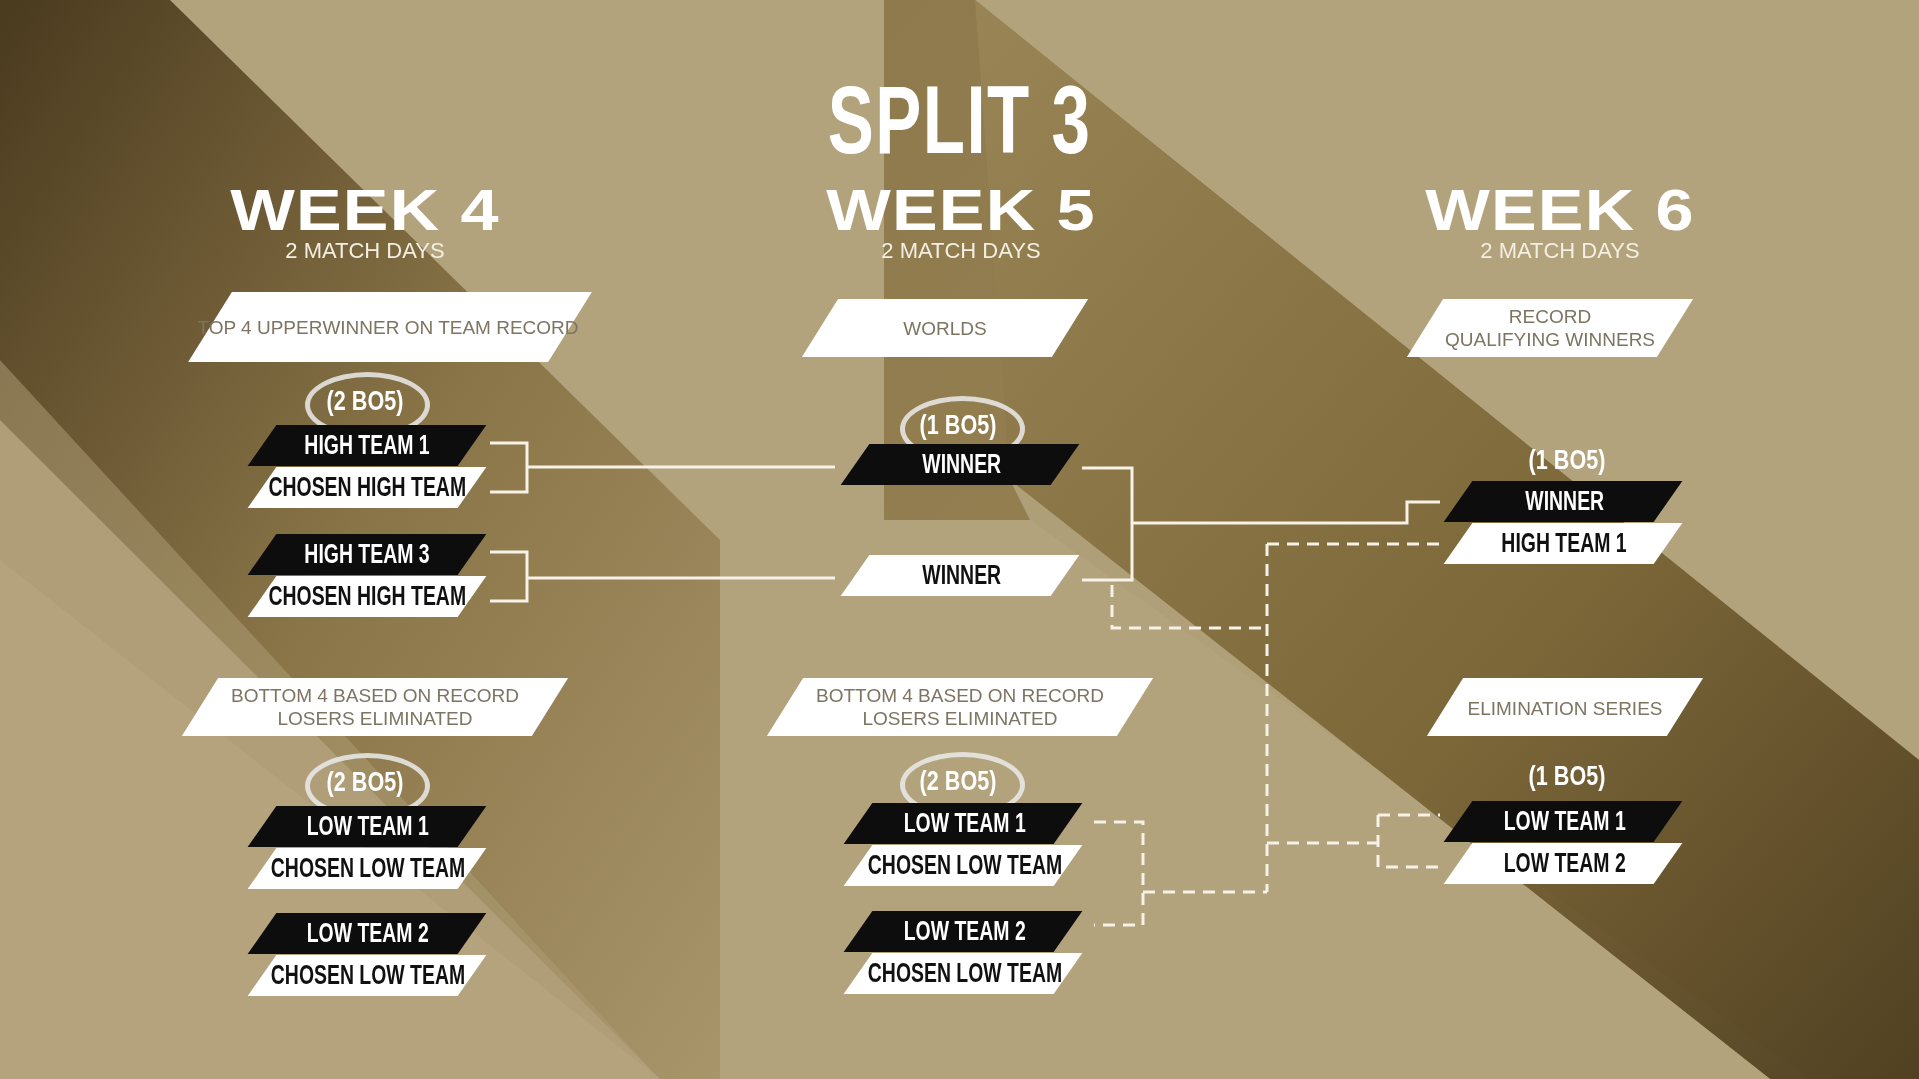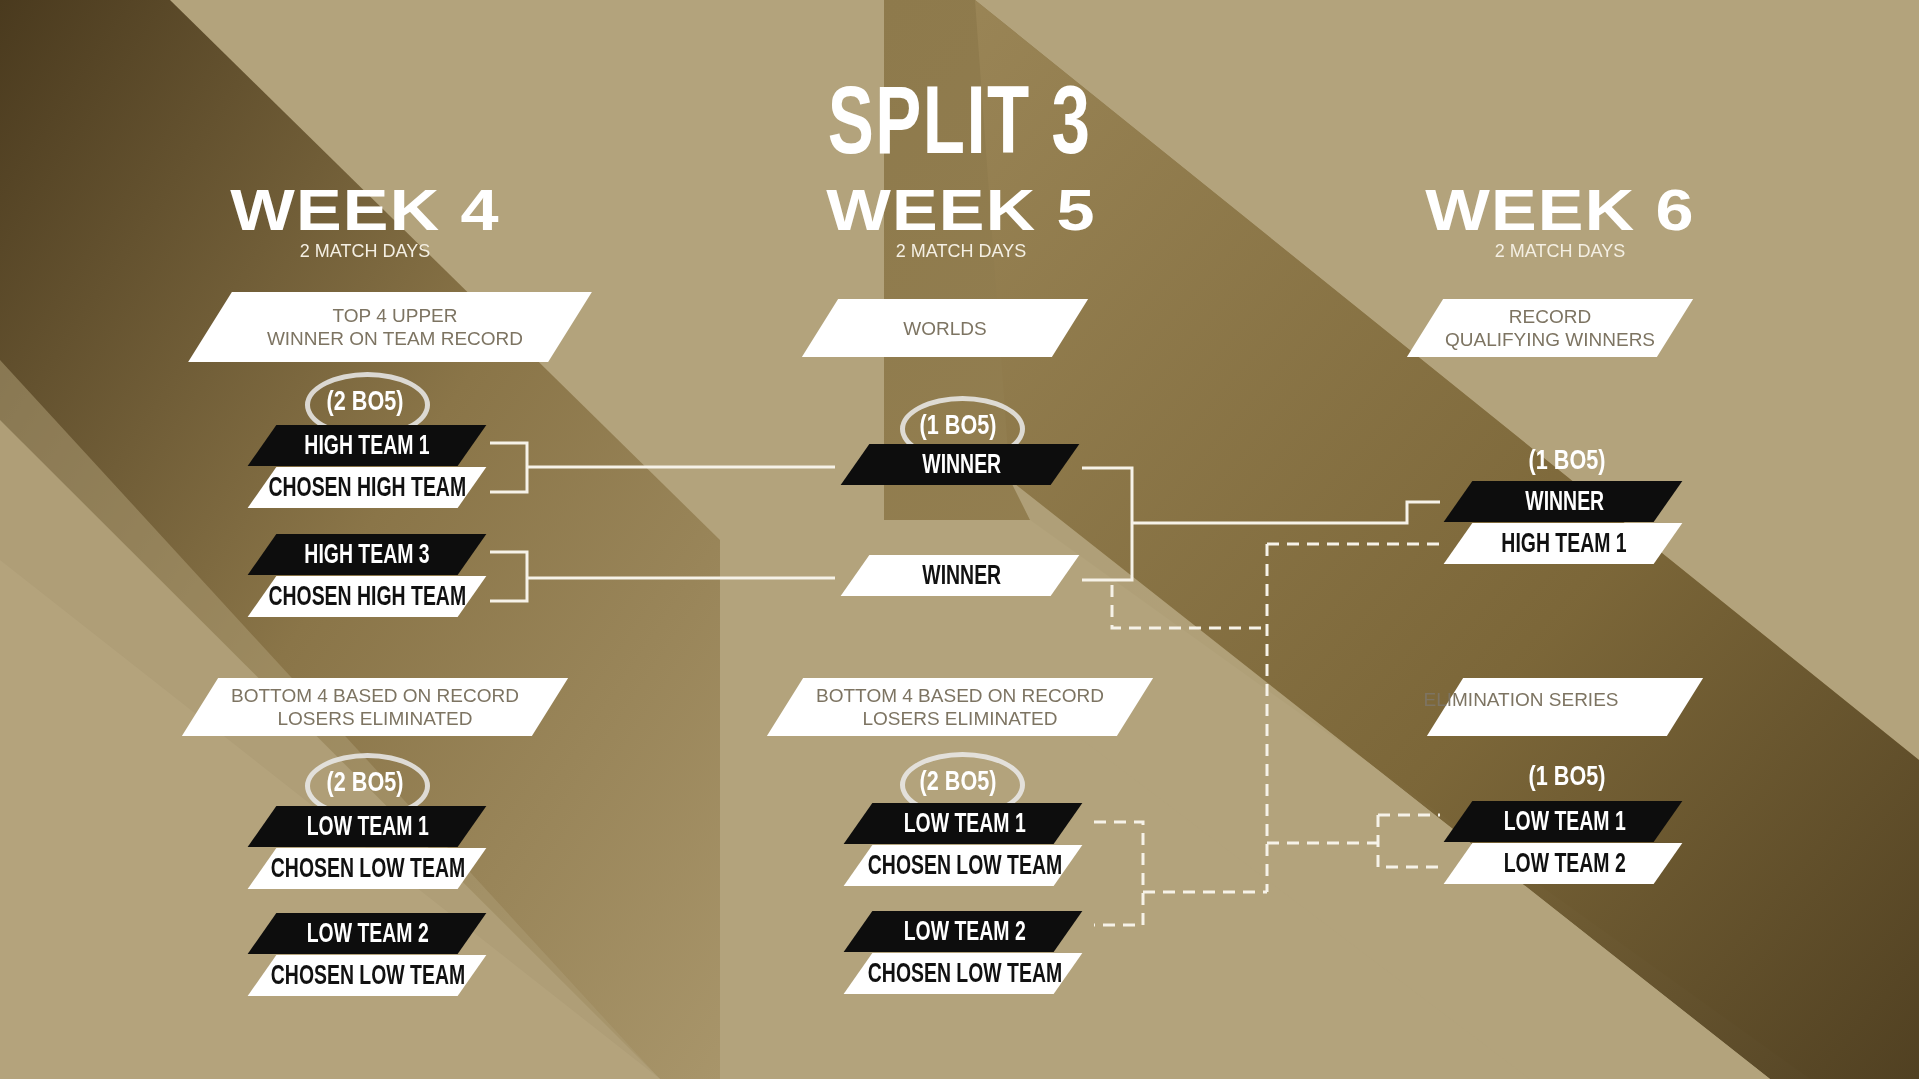--- a/index.html
+++ b/index.html
@@ -1,21 +1,21 @@
 <!DOCTYPE html>
 <html><head>
 <meta charset="utf-8">
 <style>
   html,body{margin:0;padding:0;}
   body{width:1919px;height:1079px;position:relative;overflow:hidden;background:#b3a37c;font-family:"Liberation Sans",sans-serif;}
   .bg{position:absolute;inset:0;}
   .title{position:absolute;left:0;width:1919px;text-align:center;color:#fff;font-family:"Liberation Sans",sans-serif;font-weight:700;}
   .split{top:72px;font-size:96px;letter-spacing:2px;transform:scaleX(0.72);line-height:96px;}
   .week{position:absolute;width:400px;text-align:center;color:#fff;font-weight:900;font-size:58px;line-height:60px;letter-spacing:1px;transform:scaleX(1.18);}
-  .days{position:absolute;width:400px;text-align:center;color:#f4efe3;font-size:18px;line-height:26px;}
+  .days{position:absolute;width:400px;text-align:center;color:#f4efe3;font-size:22px;line-height:26px;}
   .label-box{position:absolute;background:#fff;transform:skewX(-32deg);}
   .label-text{position:absolute;text-align:center;color:#7d7462;font-size:19px;line-height:23px;display:flex;align-items:center;justify-content:center;}
   .bar{position:absolute;transform:skewX(-35deg);}
   .bar.dark{background:#0d0d0d;}
   .bar.light{background:#fff;}
   .bar-text{position:absolute;text-align:center;font-family:"Liberation Sans",sans-serif;font-weight:700;font-size:27px;display:flex;align-items:center;justify-content:center;transform-origin:center;}
   .bar-text span{display:inline-block;transform:scaleX(0.72);white-space:nowrap;}
   .bar-text.on-dark{color:#fff;}
   .bar-text.on-light{color:#111;}
   .bo{position:absolute;width:140px;text-align:center;color:#fff;font-weight:700;font-size:27px;line-height:30px;}
@@ -85,21 +85,21 @@
 <div class="week" style="left:165px;top:180px;">WEEK 4</div>
 <div class="days" style="left:165px;top:238px;">2 MATCH DAYS</div>
 
 <div class="week" style="left:761px;top:180px;">WEEK 5</div>
 <div class="days" style="left:761px;top:238px;">2 MATCH DAYS</div>
 
 <div class="week" style="left:1360px;top:180px;">WEEK 6</div>
 <div class="days" style="left:1360px;top:238px;">2 MATCH DAYS</div>
 
 <div class="label-box" style="left:210px;top:292px;width:360px;height:70px;"></div>
-<div class="label-text" style="left:195px;top:292px;width:400px;height:70px;flex-direction:column;">
+<div class="label-text" style="left:188px;top:292px;width:400px;height:70px;flex-direction:row;">
   <div>TOP 4 UPPER</div>
   <div>WINNER ON TEAM RECORD</div>
 </div>
 <div class="ring" style="left:305px;top:372px;width:115px;height:56px;"></div>
 <div class="bo" style="left:295px;top:386px;"><span>(2 BO5)</span></div>
 
 <div class="bar dark" style="left:262px;top:425px;width:210px;height:41px;"></div>
 <div class="bar-text on-dark" style="left:236px;top:425px;width:263px;height:41px;">
     <span>HIGH TEAM 1</span>
   </div>
@@ -195,21 +195,21 @@
 <div class="bar dark" style="left:1458px;top:481px;width:210px;height:41px;"></div>
 <div class="bar-text on-dark" style="left:1433px;top:481px;width:263px;height:41px;">
     <span>WINNER</span>
   </div>
 <div class="bar light" style="left:1458px;top:523px;width:210px;height:41px;"></div>
 <div class="bar-text on-light" style="left:1433px;top:523px;width:263px;height:41px;">
     <span>HIGH TEAM 1</span>
   </div>
 
 <div class="label-box" style="left:1445px;top:678px;width:240px;height:58px;"></div>
-<div class="label-text" style="left:1386px;top:678px;width:270px;height:42px;">
+<div class="label-text" style="left:1430px;top:678px;width:270px;height:42px;align-items:flex-end;">
   <div>ELIMINATION SERIES</div>
 </div>
 <div class="bo" style="left:1497px;top:761px;"><span>(1 BO5)</span></div>
 
 <div class="bar dark" style="left:1458px;top:801px;width:210px;height:41px;"></div>
 <div class="bar-text on-dark" style="left:1433px;top:801px;width:263px;height:41px;">
     <span>LOW TEAM 1</span>
   </div>
 <div class="bar light" style="left:1458px;top:843px;width:210px;height:41px;"></div>
 <div class="bar-text on-light" style="left:1433px;top:843px;width:263px;height:41px;">

